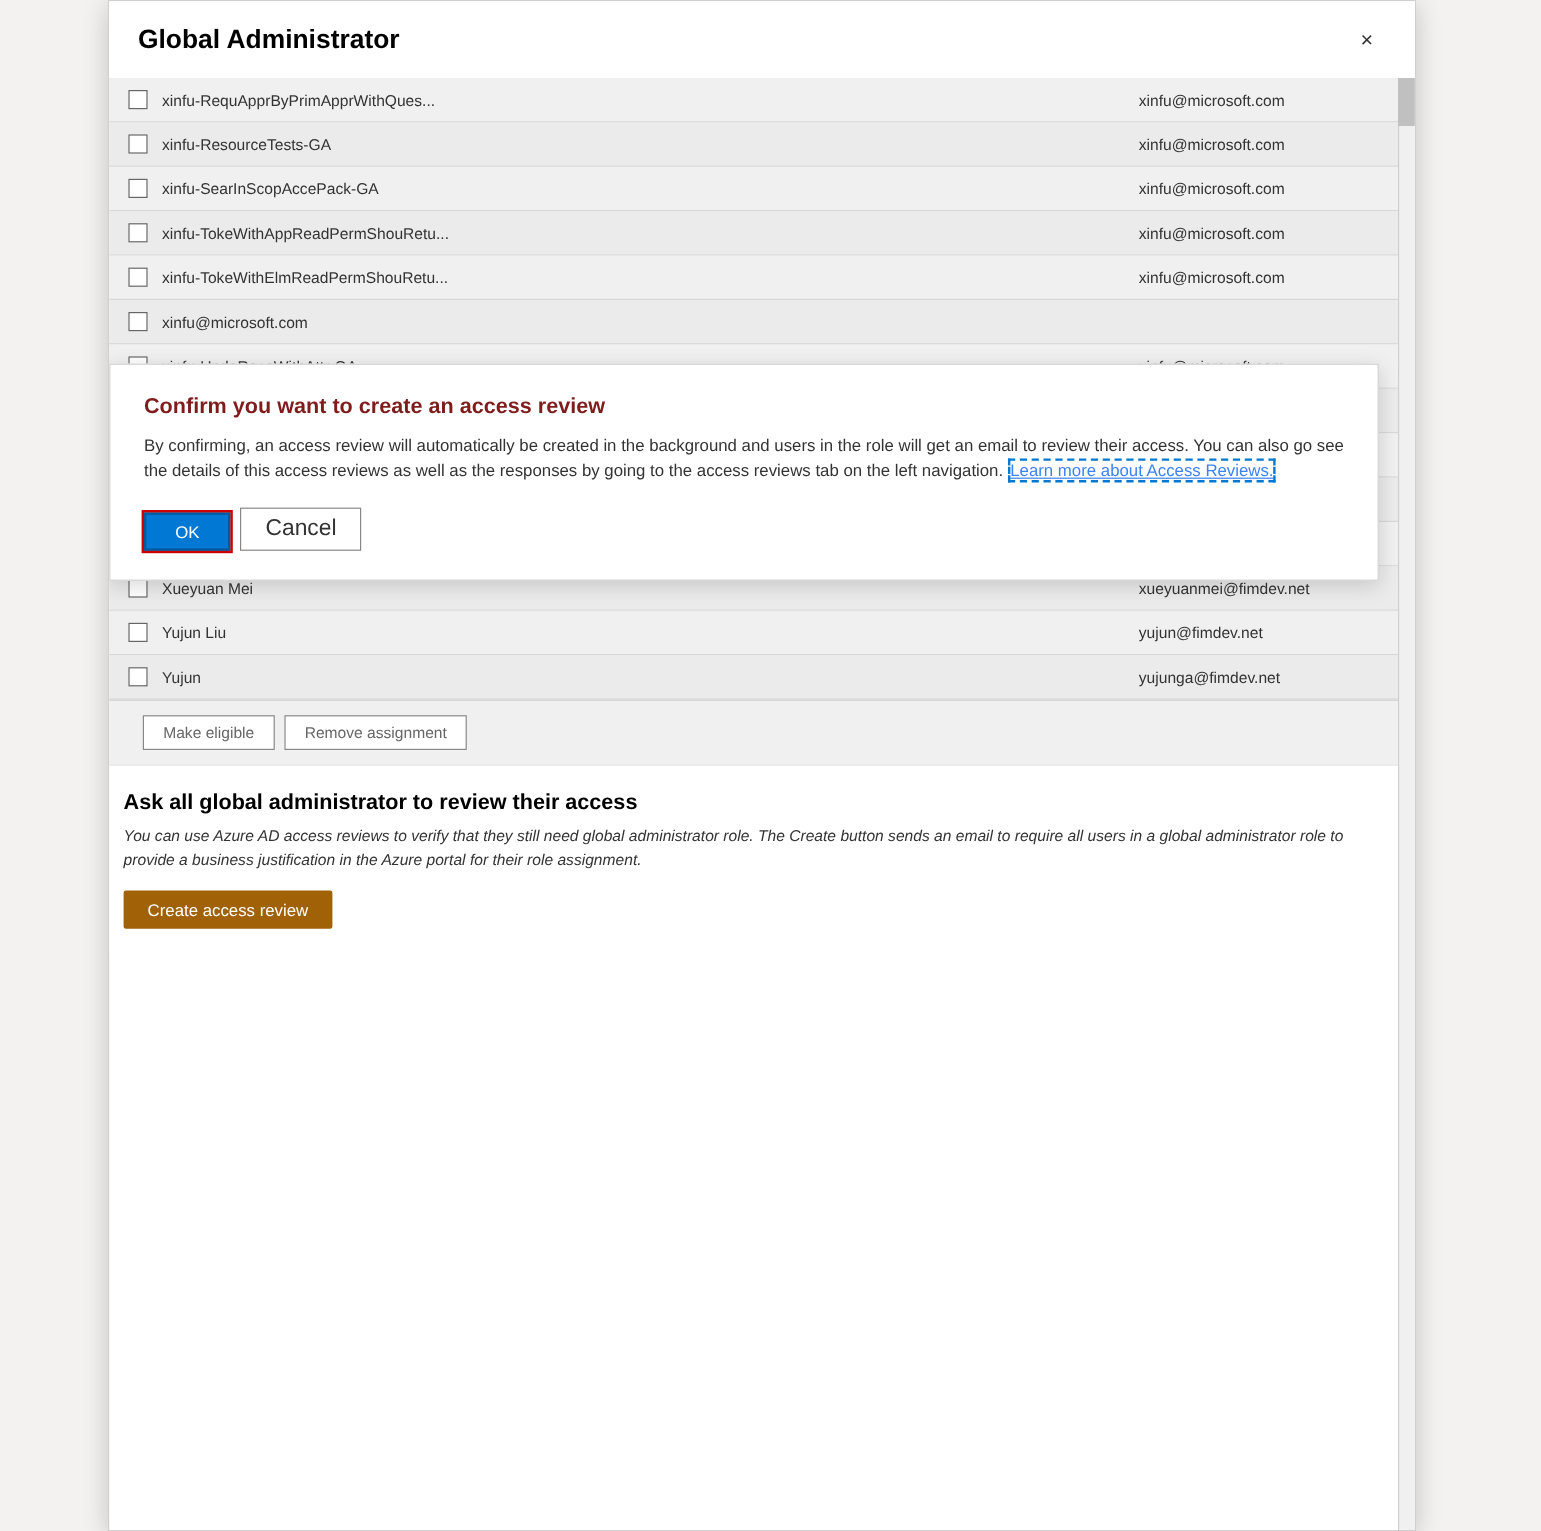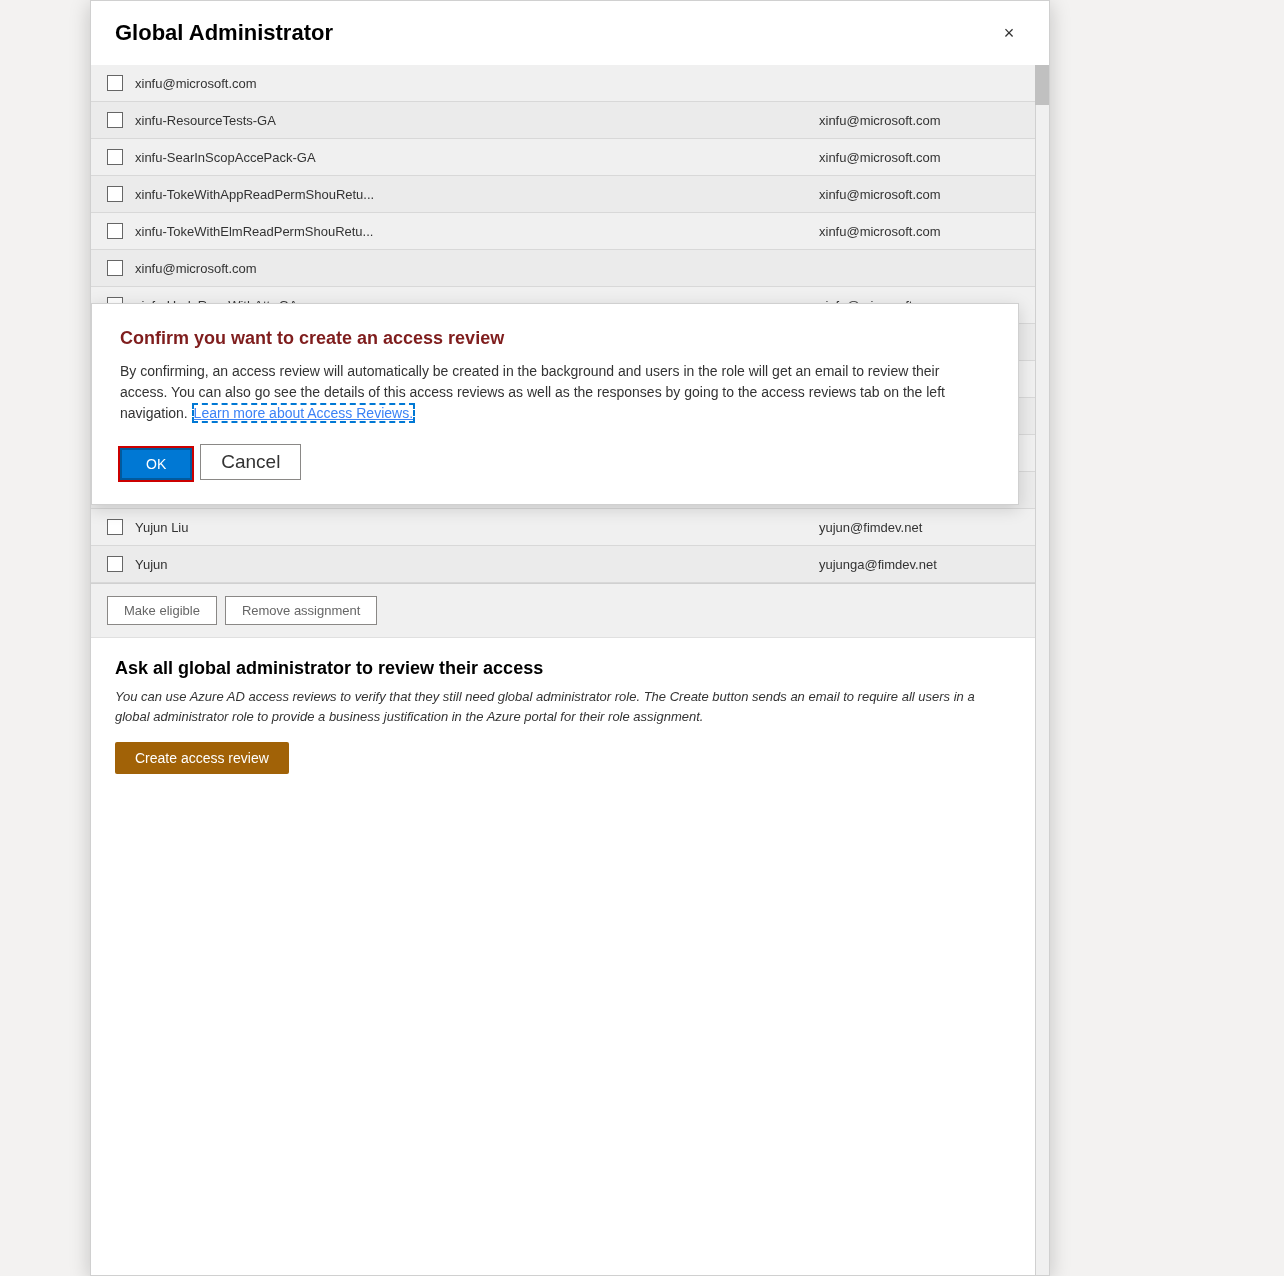--- a/index.html
+++ b/index.html
@@ -17,21 +17,21 @@
     .main-panel {
       position: absolute;
       top: 0; left: 0; right: 0; bottom: 0;
       background: #f3f2f1;
     }
 
     
     .dialog-window {
       position: absolute;
       top: 0; left: 90px;
-      width: 960px;
+      width: 1090px;
       height: 1276px;
       background: #fff;
       border: 1px solid #d0d0d0;
       box-shadow: 0 4px 20px rgba(0,0,0,0.2);
       display: flex;
       flex-direction: column;
     }
 
     
     .dialog-header {
@@ -164,21 +164,21 @@
       cursor: pointer;
       font-family: inherit;
     }
 
     .bottom-users {
       background: #f0f0f0;
     }
 
     .access-review-section {
       background: #fff;
-      padding: 20px 24px;
+      padding: 20px 12px;
       border-top: 1px solid #e0e0e0;
     }
 
     .access-review-title {
       font-size: 18px;
       font-weight: 600;
       color: #000;
       margin-bottom: 8px;
     }
 
@@ -198,21 +198,21 @@
       font-size: 14px;
       cursor: pointer;
       font-family: inherit;
       border-radius: 2px;
     }
 
     
     .action-buttons {
       display: flex;
       gap: 8px;
-      padding: 12px 16px;
+      padding: 12px 28px;
       background: #f0f0f0;
       border-top: 1px solid #d0d0d0;
     }
 
     .btn-action {
       background: #fff;
       color: #333;
       border: 1px solid #8a8886;
       padding: 6px 16px;
       font-size: 13px;
@@ -260,20 +260,21 @@
       <span class="dialog-title">Global Administrator</span>
       <button class="close-btn">×</button>
     </div>
 
     <div class="content-wrapper">
 
       <div class="bg-list">
 
       <div class="list-item">
     <div class="list-checkbox"></div>
+    <span class="list-name">xinfu-RequApprByPrimApprWithQues...</span>
     <span class="list-email">xinfu@microsoft.com</span>
   </div>
           <div class="list-item">
     <div class="list-checkbox"></div>
     <span class="list-name">xinfu-ResourceTests-GA</span>
     <span class="list-email">xinfu@microsoft.com</span>
   </div>
           <div class="list-item">
     <div class="list-checkbox"></div>
     <span class="list-name">xinfu-SearInScopAccePack-GA</span>

